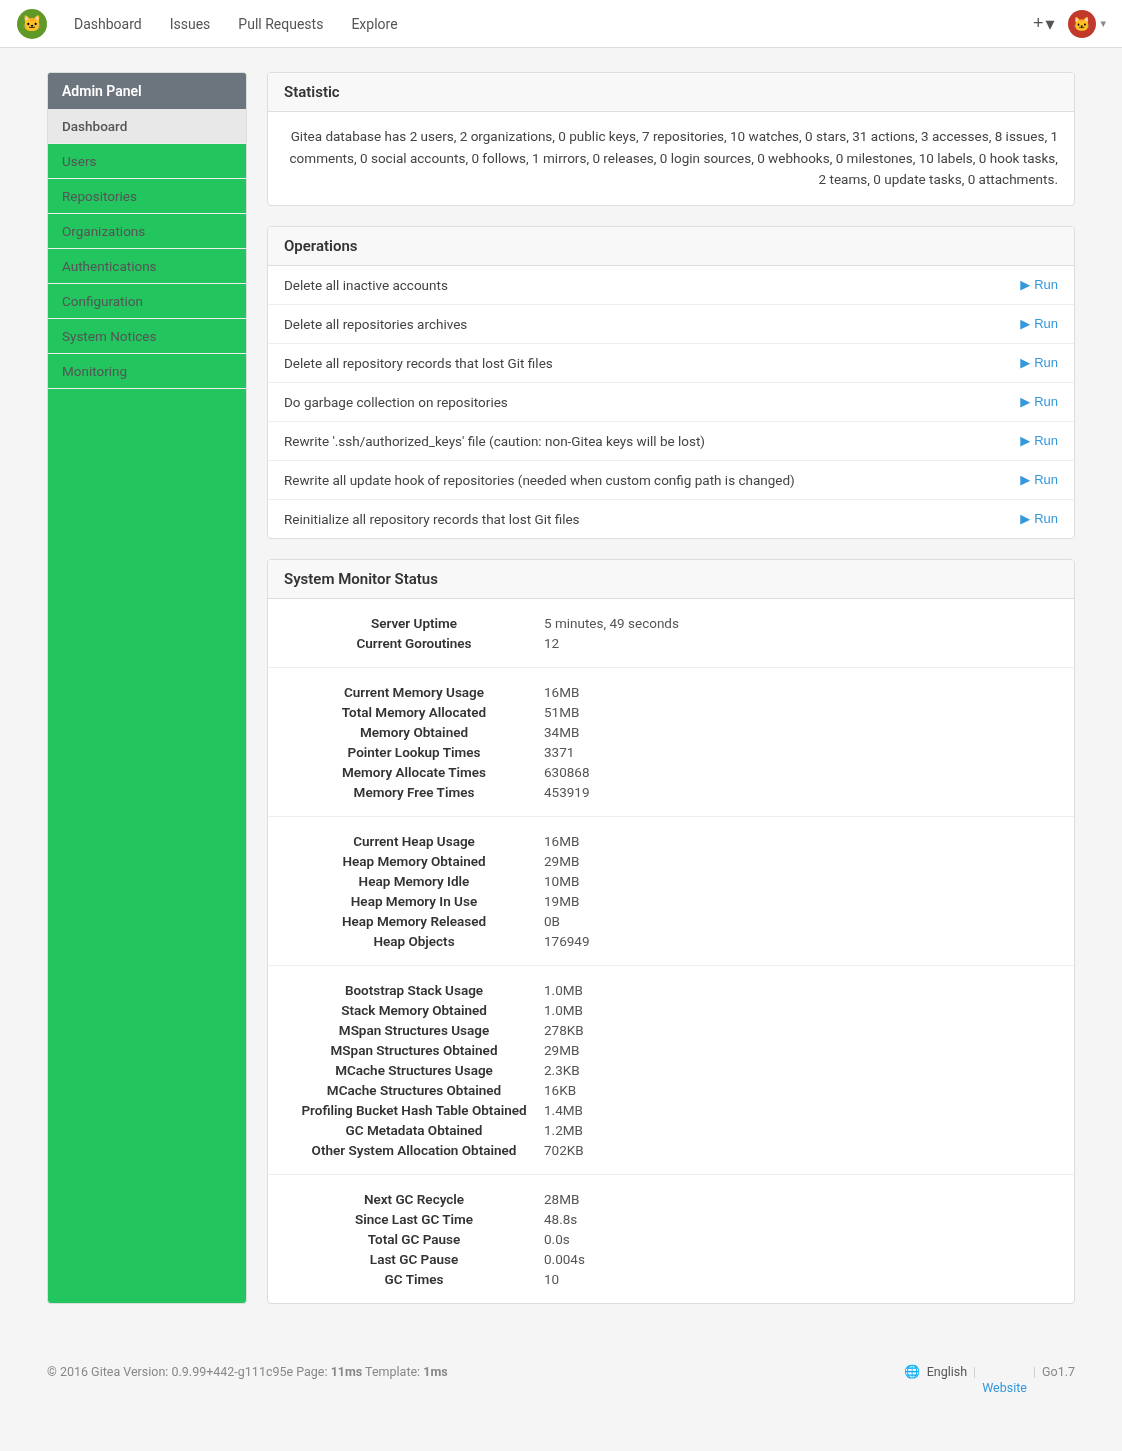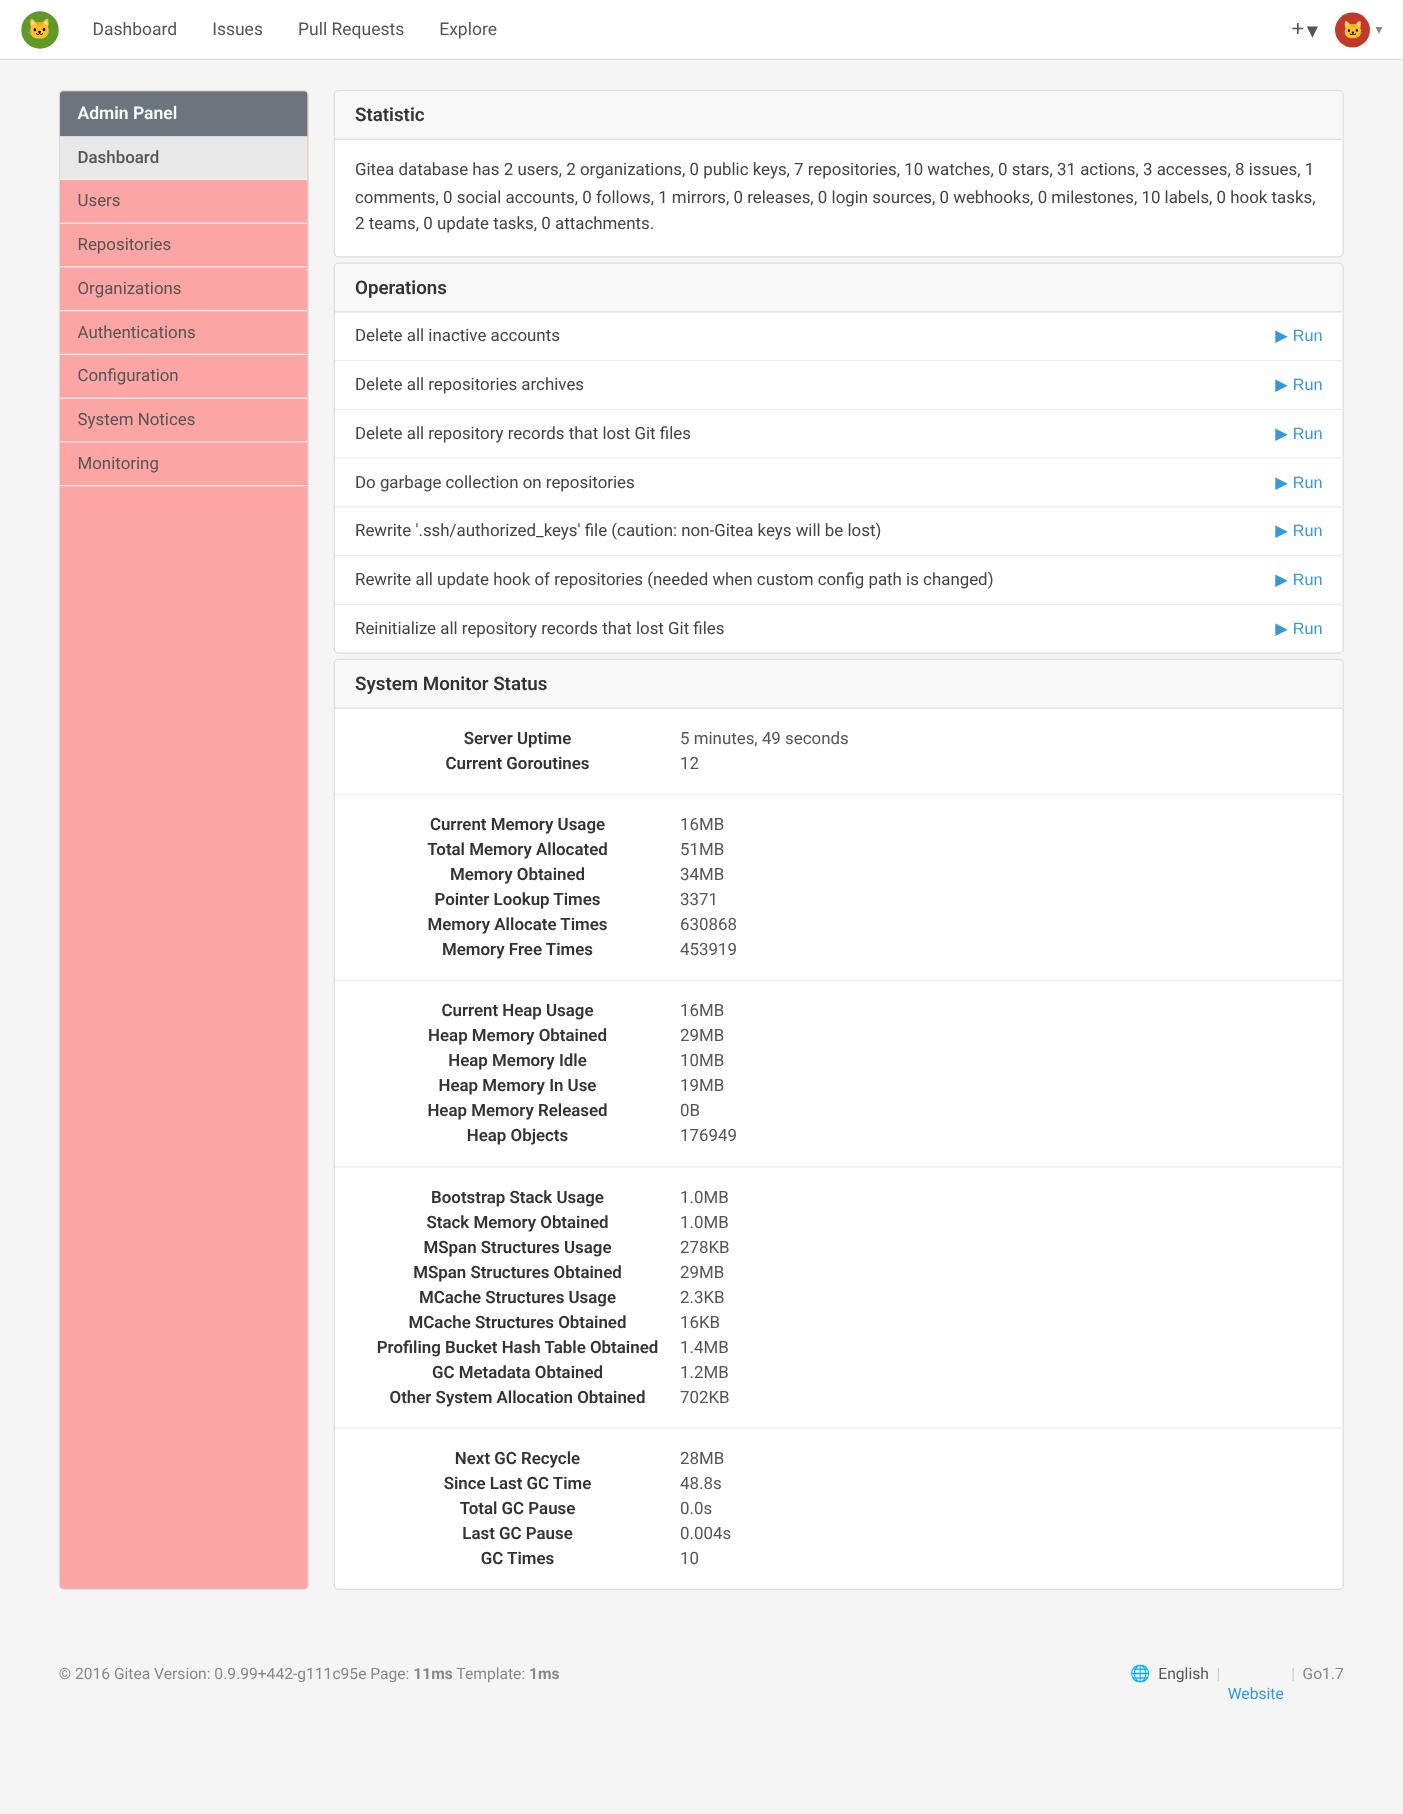--- a/index.html
+++ b/index.html
@@ -78,21 +78,21 @@
       display: flex;
       max-width: 1060px;
       margin: 24px auto;
       gap: 20px;
       padding: 0 16px;
     }
     
     .sidebar {
       width: 200px;
       flex-shrink: 0;
-      background: #fca5a5;
+      background: #22c55e;
       border: 1px solid #ddd;
       border-radius: 4px;
       overflow: hidden;
     }
     .sidebar-header {
       background: #6c757d;
       color: white;
       padding: 10px 14px;
       font-weight: 600;
       font-size: 14px;
@@ -105,41 +105,42 @@
       border-bottom: 1px solid #eee;
       cursor: pointer;
       font-size: 13.5px;
     }
     .sidebar-item.active { background: #e8e8e8; font-weight: 500; }
     
     .content {
       flex: 1;
       display: flex;
       flex-direction: column;
-      gap: 4px;
+      gap: 20px;
     }
     .panel {
       background: #fff;
       border: 1px solid #ddd;
       border-radius: 4px;
       overflow: hidden;
     }
     .panel-header {
       background: #f8f8f8;
       border-bottom: 1px solid #ddd;
       padding: 10px 16px;
       font-weight: 600;
       font-size: 15px;
       color: #333;
     }
     .panel-body {
       padding: 14px 16px;
       font-size: 13.5px;
       line-height: 1.6;
       color: #444;
+      text-align: right;
     }
     
     .op-row {
       display: flex;
       justify-content: space-between;
       align-items: center;
       padding: 11px 16px;
       border-bottom: 1px solid #eee;
       font-size: 13.5px;
       color: #444;

